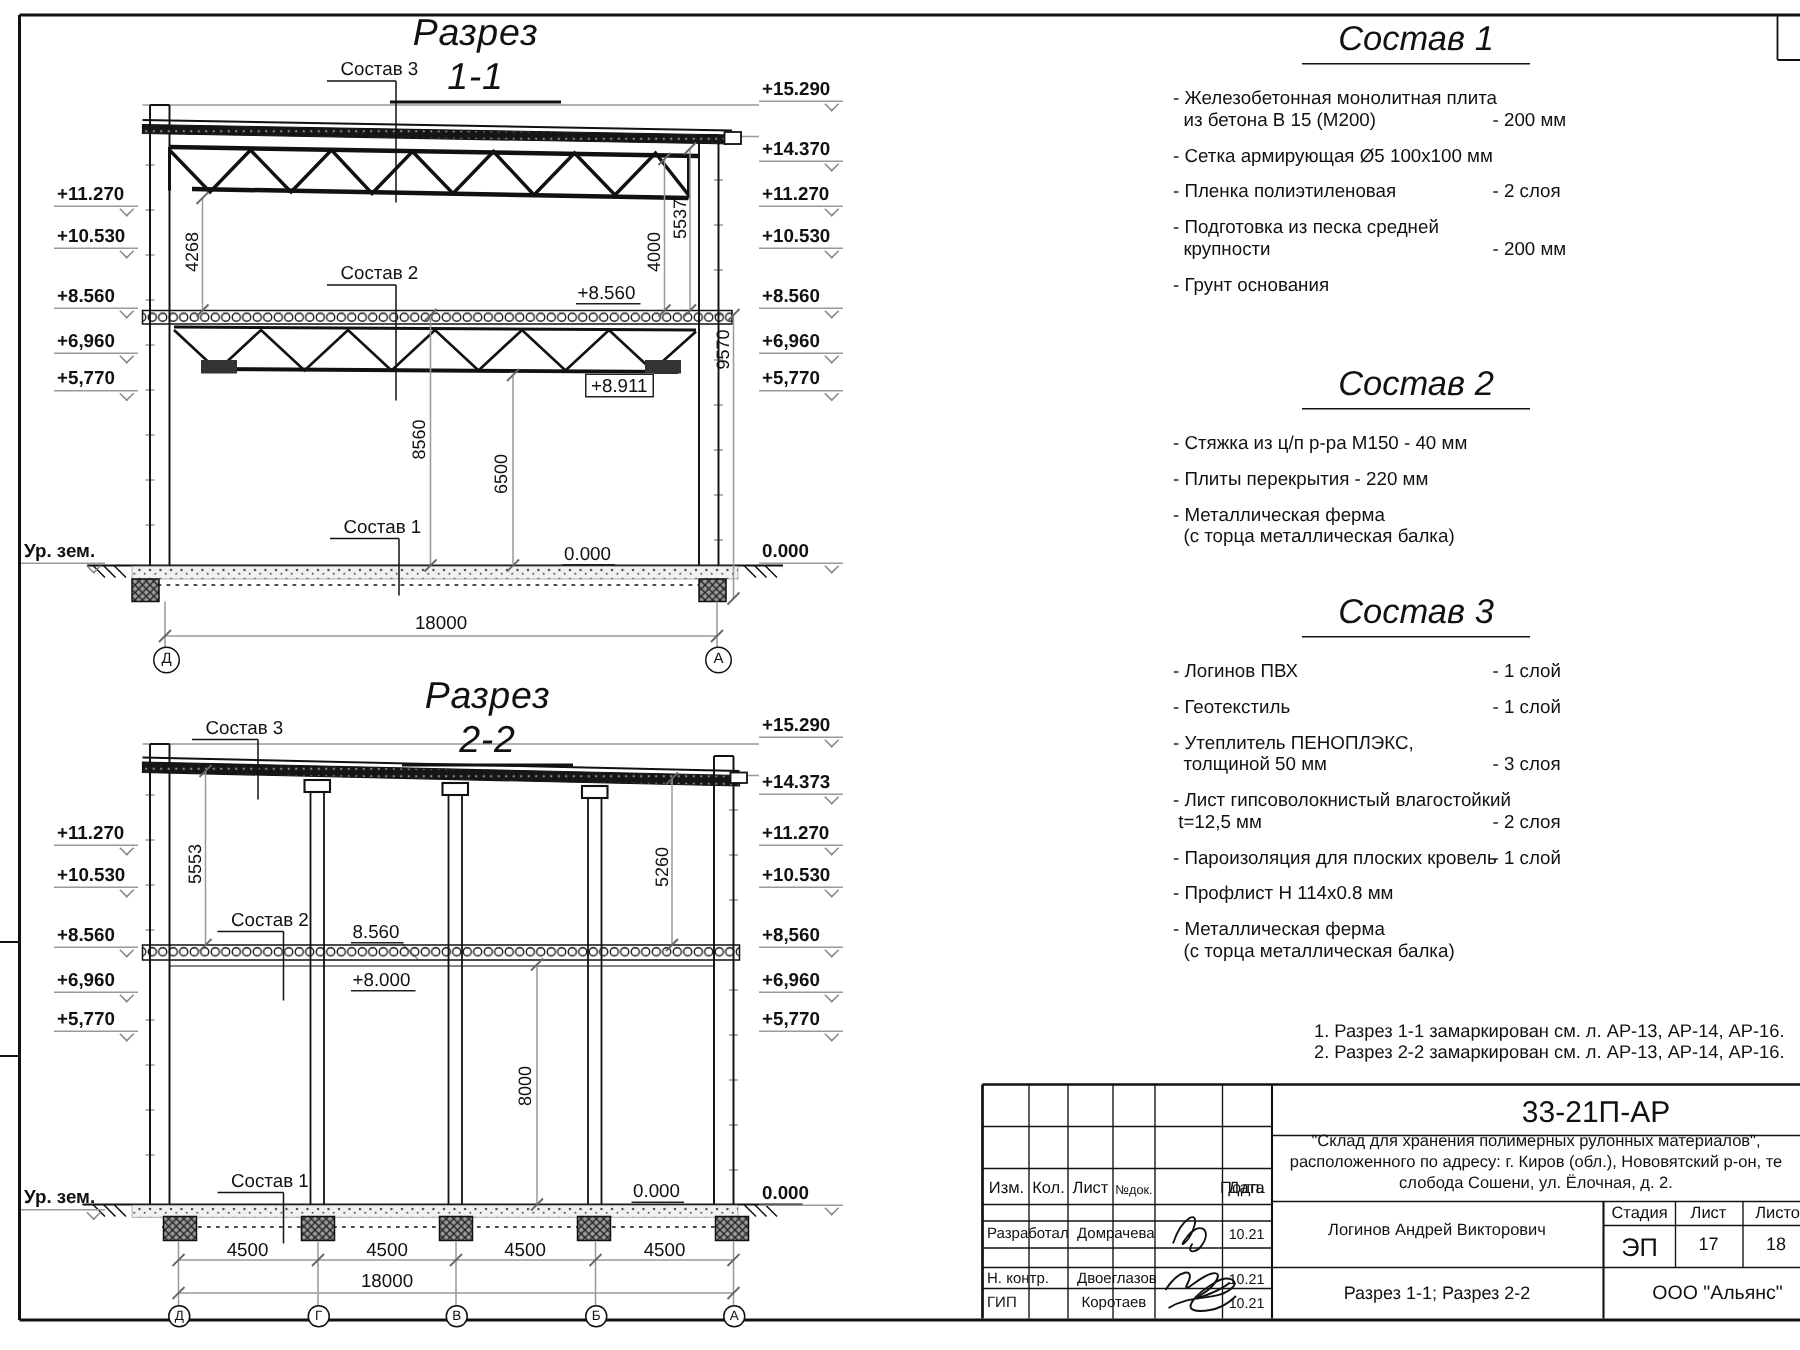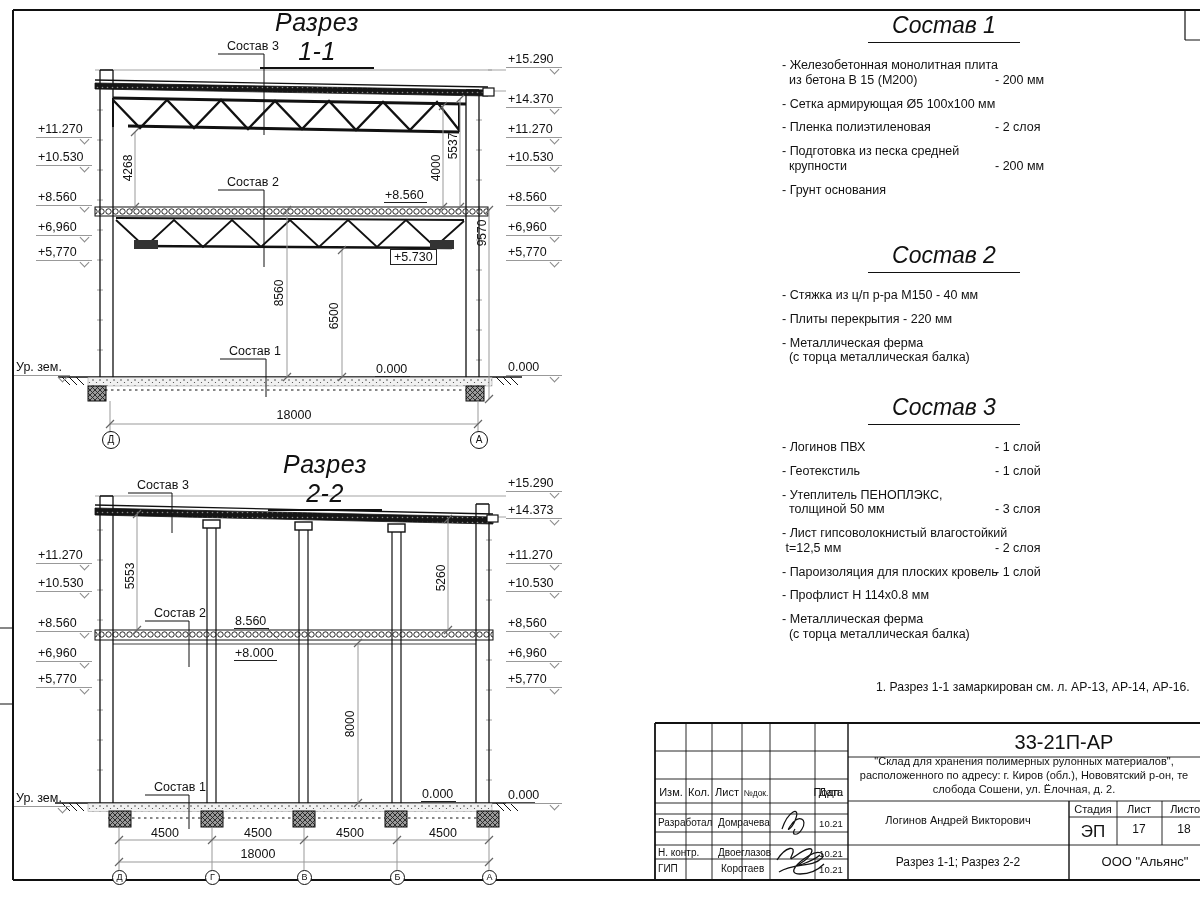--- a/index.html
+++ b/index.html
@@ -2,21 +2,21 @@
 <html><head>
 <meta charset="utf-8">
 <style>
   html,body{margin:0;padding:0;background:#fff}
   #sheet{position:relative;width:1200px;height:900px;background:#fff;overflow:hidden;
          font-family:"Liberation Sans",sans-serif;color:#111}
   #lines{position:absolute;left:0;top:0}
   .sec-title{position:absolute;font-size:25px;font-style:italic;text-align:center;
              border-bottom:2px solid #111;padding-bottom:1px;letter-spacing:0.5px}
   .elev{position:absolute;font-size:12.5px;line-height:14px;width:56px}
-  .elev b{display:block;font-weight:normal;border-bottom:1.1px solid #999;padding:0 2px 1px 2px;white-space:nowrap}
+  .elev b{display:block;font-weight:bold;border-bottom:1.1px solid #999;padding:0 2px 1px 2px;white-space:nowrap}
   .elev:after{content:"";position:absolute;right:4px;top:14px;width:6px;height:6px;
               border-right:1.1px solid #888;border-bottom:1.1px solid #888;transform:rotate(45deg)}
   .ldr{position:absolute;font-size:12.5px;white-space:nowrap}
   .lvl{position:absolute;font-size:12.5px;border-bottom:1.2px solid #222;padding:0 3px 0 1px;white-space:nowrap}
   .boxed{position:absolute;font-size:12.5px;border:1px solid #222;padding:0 3px;white-space:nowrap;background:#fff}
   .vdim{position:absolute;font-size:12px;width:44px;text-align:center;transform:rotate(-90deg)}
   .hdim{position:absolute;font-size:12.5px;text-align:center}
   .bub{position:absolute;border:1.2px solid #111;border-radius:50%;text-align:center;background:#fff}
   .comp{position:absolute;width:400px;font-size:12.5px;line-height:1.18}
   .comp-title{width:152px;margin:0 0 15px 86px;text-align:center;font-style:italic;font-size:23px;
@@ -245,21 +245,21 @@
 <div class="elev" style="left:36px;top:672px">
       <b>+5,770</b>
     </div>
 <div class="elev" style="left:14px;top:791px">
       <b>Ур. зем.</b>
     </div>
 
 <div class="elev" style="left:506px;top:476px">
       <b>+15.290</b>
     </div>
-<div class="elev" style="left:506px;top:503px">
+<div class="elev" style="left:506px;top:514px">
       <b>+14.373</b>
     </div>
 <div class="elev" style="left:506px;top:548px">
       <b>+11.270</b>
     </div>
 <div class="elev" style="left:506px;top:576px">
       <b>+10.530</b>
     </div>
 <div class="elev" style="left:506px;top:616px">
       <b>+8,560</b>
@@ -268,21 +268,21 @@
       <b>+6,960</b>
     </div>
 <div class="elev" style="left:506px;top:672px">
       <b>+5,770</b>
     </div>
 <div class="elev" style="left:506px;top:788px">
       <b>0.000</b>
     </div>
 
 <div class="lvl" style="left:384px;top:188px">+8.560</div>
-<div class="boxed" style="left:390px;top:249px">+5.730</div>
+<div class="boxed" style="left:390px;top:249px">+8.911</div>
 <div class="lvl" style="left:375px;top:362px">0.000</div>
 <div class="lvl" style="left:234px;top:614px">8.560</div>
 <div class="lvl" style="left:234px;top:646px">+8.000</div>
 <div class="lvl" style="left:421px;top:787px">0.000</div>
 
 <div class="vdim" style="left:106px;top:161px">4268</div>
 <div class="vdim" style="left:257px;top:286px">8560</div>
 <div class="vdim" style="left:312px;top:309px">6500</div>
 <div class="vdim" style="left:414px;top:161px">4000</div>
 <div class="vdim" style="left:431px;top:139px">5537</div>
@@ -331,20 +331,21 @@
 &nbsp;&nbsp;толщиной 50 мм</span><span class="v">- 3 слоя</span></div>
   <div class="comp-item"><span class="n">- Лист гипсоволокнистый влагостойкий
 &nbsp;t=12,5 мм</span><span class="v">- 2 слоя</span></div>
   <div class="comp-item"><span class="n">- Пароизоляция для плоских кровель</span><span class="v">- 1 слой</span></div>
   <div class="comp-item"><span class="n">- Профлист Н 114х0.8 мм</span><span class="v"></span></div>
   <div class="comp-item"><span class="n">- Металлическая ферма
 &nbsp;&nbsp;(с торца металлическая балка)</span><span class="v"></span></div>
 </div>
 
 <div class="note" style="left:876px;top:680px">1. Разрез 1-1 замаркирован см. л. АР-13, АР-14, АР-16.</div>
+<div class="note" style="left:876px;top:694px">2. Разрез 2-2 замаркирован см. л. АР-13, АР-14, АР-16.</div>
 
 <div class="stx ctr" style="left:1064px;top:731px;font-size:20px">33-21П-АР</div>
 <div class="stx ctr" style="left:1024px;top:755px;font-size:11px">"Склад для хранения полимерных рулонных материалов",</div>
 <div class="stx ctr" style="left:1024px;top:769px;font-size:11px">расположенного по адресу: г. Киров (обл.), Нововятский р-он, те</div>
 <div class="stx ctr" style="left:1024px;top:783px;font-size:11px">слобода Сошени, ул. Ёлочная, д. 2.</div>
 
 <div class="stx ctr" style="left:671px;top:786px;font-size:11px">Изм.</div>
 <div class="stx ctr" style="left:699px;top:786px;font-size:11px">Кол.</div>
 <div class="stx ctr" style="left:727px;top:786px;font-size:11px">Лист</div>
 <div class="stx ctr" style="left:756px;top:788px;font-size:8.5px">№док.</div>

